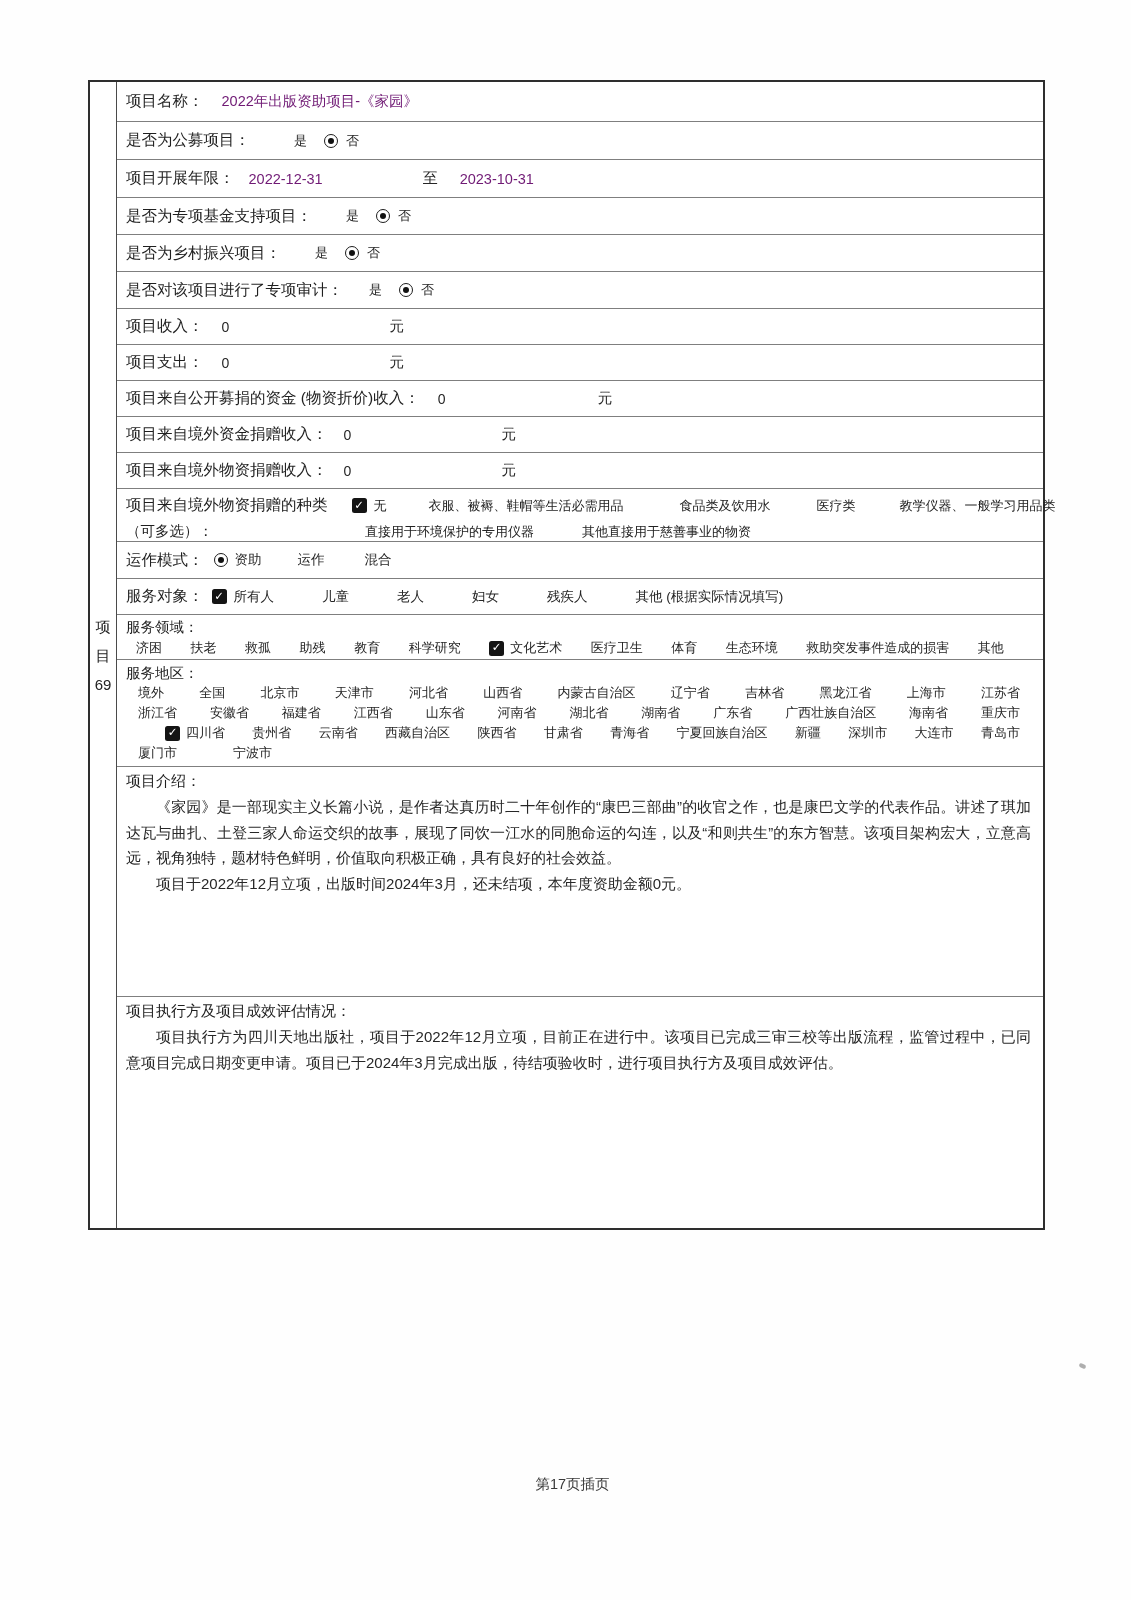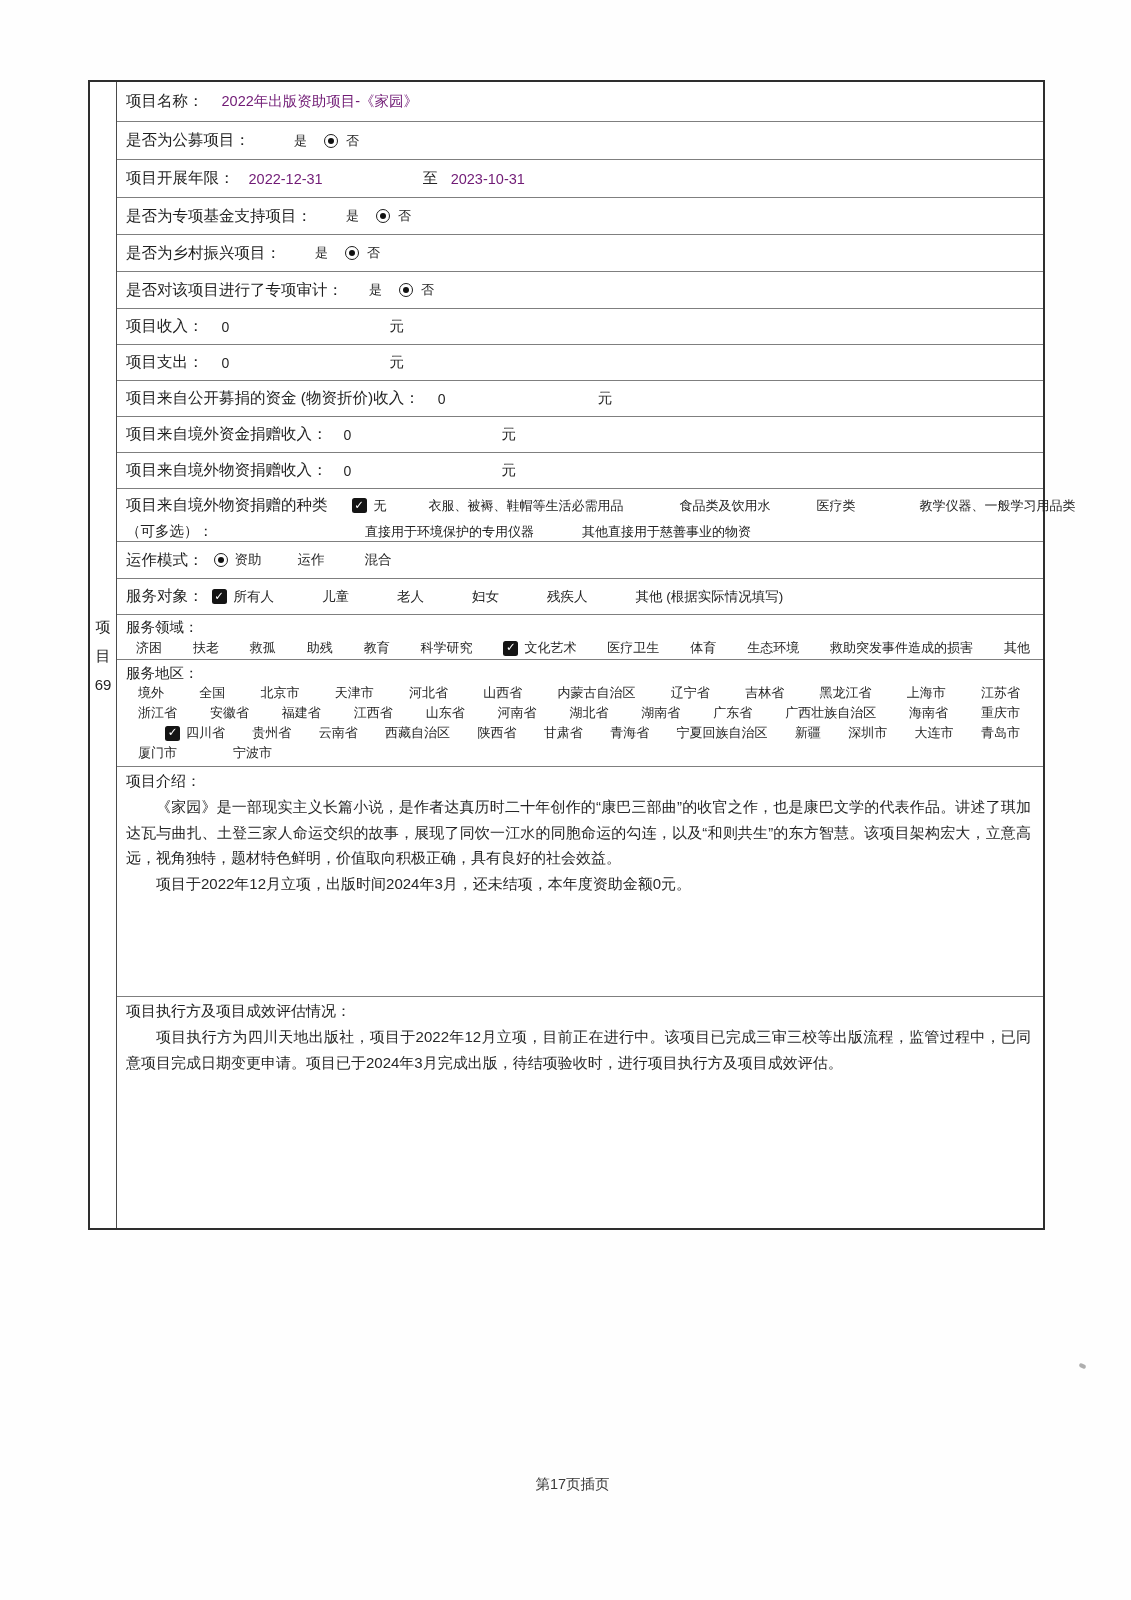--- a/index.html
+++ b/index.html
@@ -62,46 +62,46 @@
 
   
   .num { font-size:14px; display:inline-block; }
   .r7 .num,.r8 .num { margin-left:18px; min-width:168px; }
   .r9 .num { margin-left:18px; min-width:160px; }
   .r10 .num,.r11 .num { margin-left:16px; min-width:158px; }
   .unit { font-size:14.5px; }
 
   .r3 .val.start { margin-left:14px; }
   .r3 .to { font-size:15px; margin-left:100px; }
-  .r3 .val.end { margin-left:13px; }
+  .r3 .val.end { margin-left:22px; }
   .r1 .val { margin-left:18px; font-size:14.5px; }
 
   
   .r12 { padding:6px 9px 0 9px; }
   .r12 .line { display:flex; align-items:center; }
   .r12 .line1 .cb { margin-left:24px; }
   .r12 .line1 .optname { margin-left:7px; }
   .r12 .o1 { margin-left:42px; } .r12 .o2 { margin-left:56px; }
-  .r12 .o3 { margin-left:46px; } .r12 .o4 { margin-left:64px; }
+  .r12 .o3 { margin-left:46px; } .r12 .o4 { margin-left:44px; }
   .r12 .line2 { margin-top:6px; }
   .r12 .line2 .lbl { font-size:14.5px; }
   .r12 .line2 .o5 { margin-left:152px; } .r12 .line2 .o6 { margin-left:48px; }
 
   
   .r13 .radio { margin-left:10px; }
   .r13 .optname { margin-left:7px; font-size:13.5px; }
   .r13 .o1 { margin-left:36px; } .r13 .o2 { margin-left:40px; }
 
   
   .r14 .cb { margin-left:8px; }
   .r14 .optname { margin-left:7px; font-size:13.5px; }
   .r14 .opt { margin-left:48px; font-size:13.5px; }
 
   
-  .r15 { padding:3px 1px 0 9px; }
+  .r15 { padding:3px 27px 0 9px; }
   .r15 .lbl { font-size:14.5px; }
   .r15 .opts {
     display:flex; align-items:center; justify-content:space-between;
     margin-top:2px; padding:0 12px 0 10px; font-size:13px;
   }
   .checked-item { display:inline-flex; align-items:center; gap:6px; }
 
   
   .r16 { padding:4px 9px 0 9px; }
   .r16 .lbl { font-size:14.5px; }

